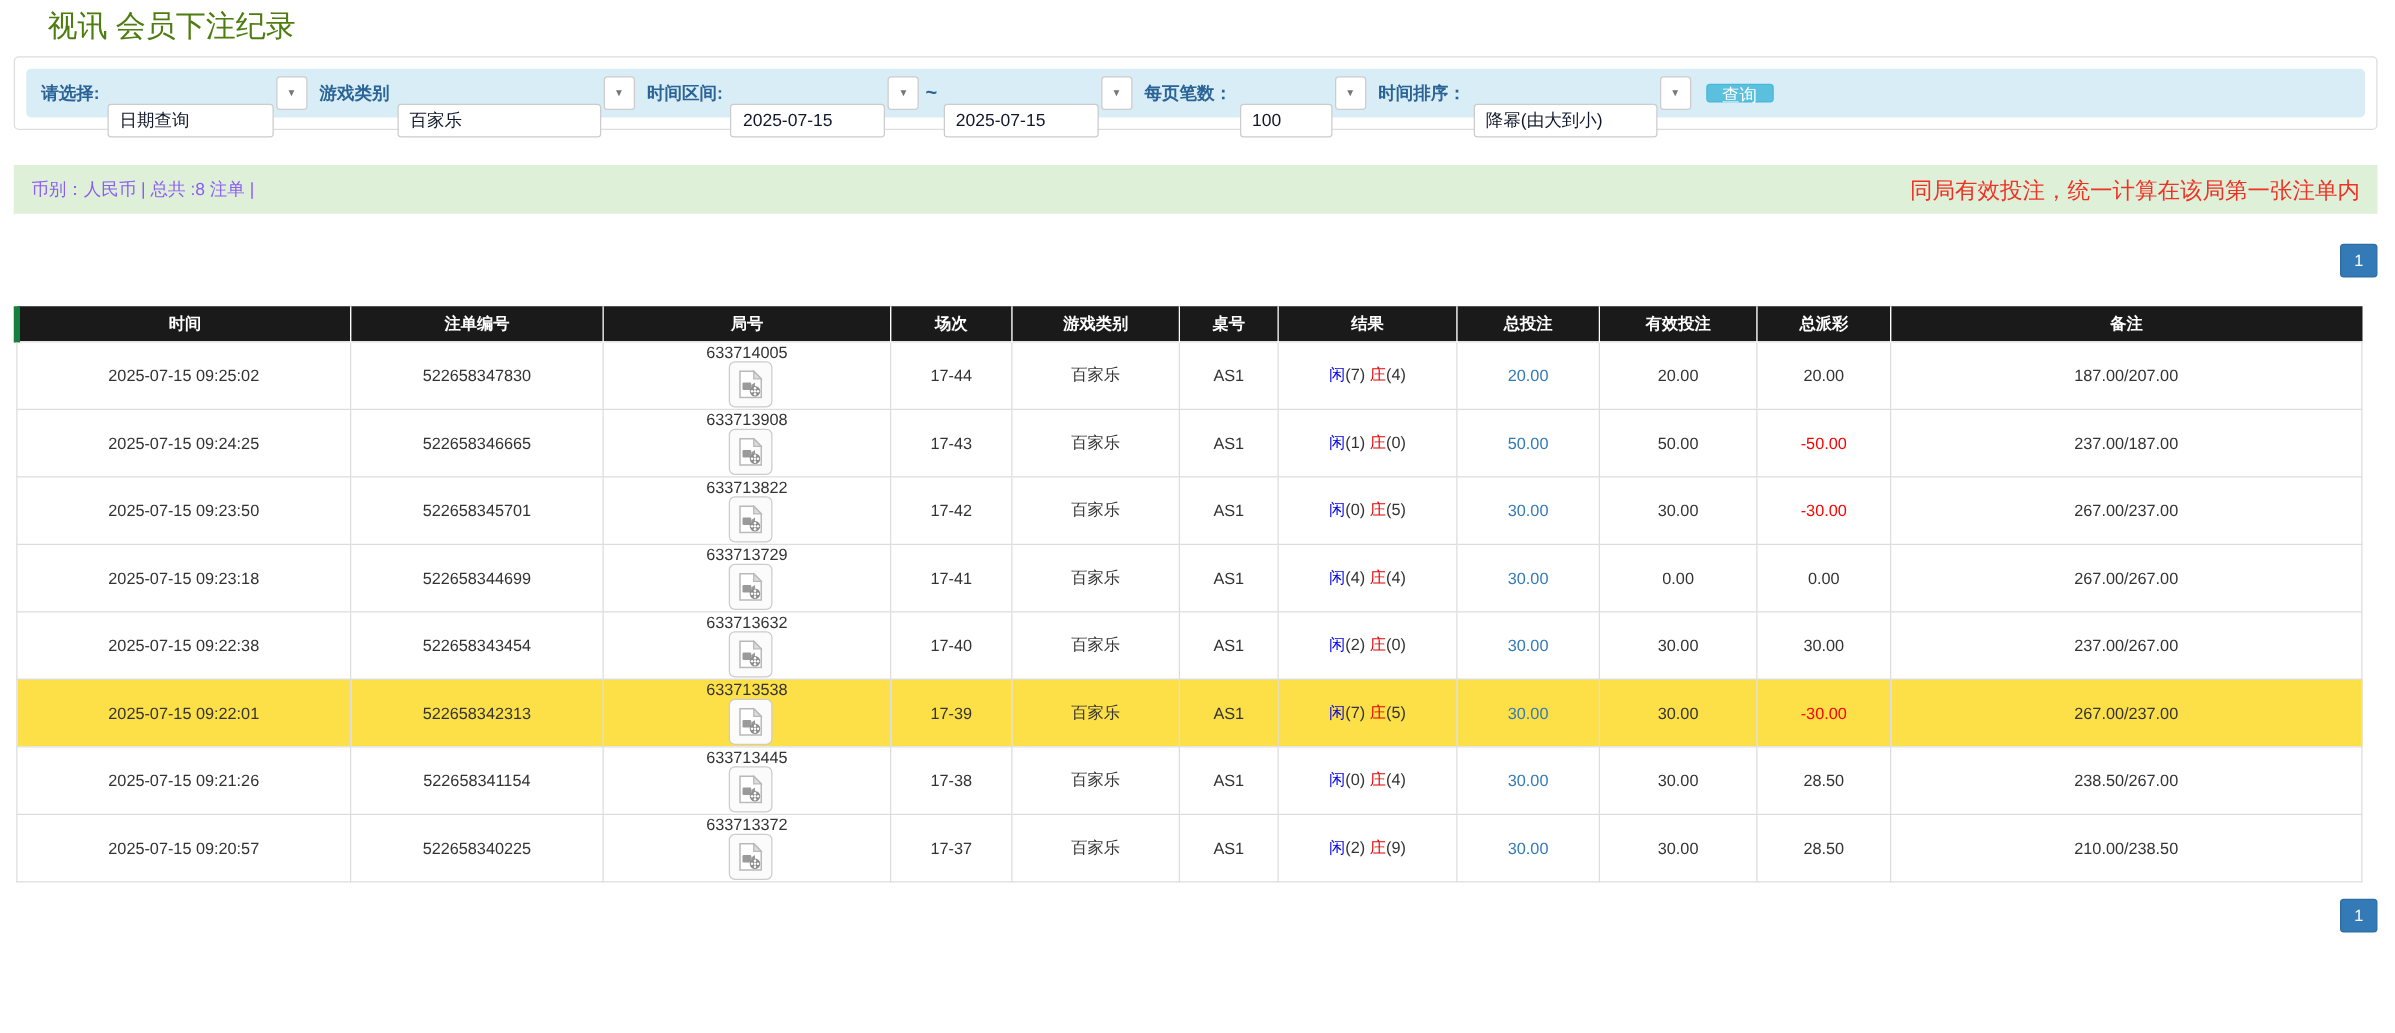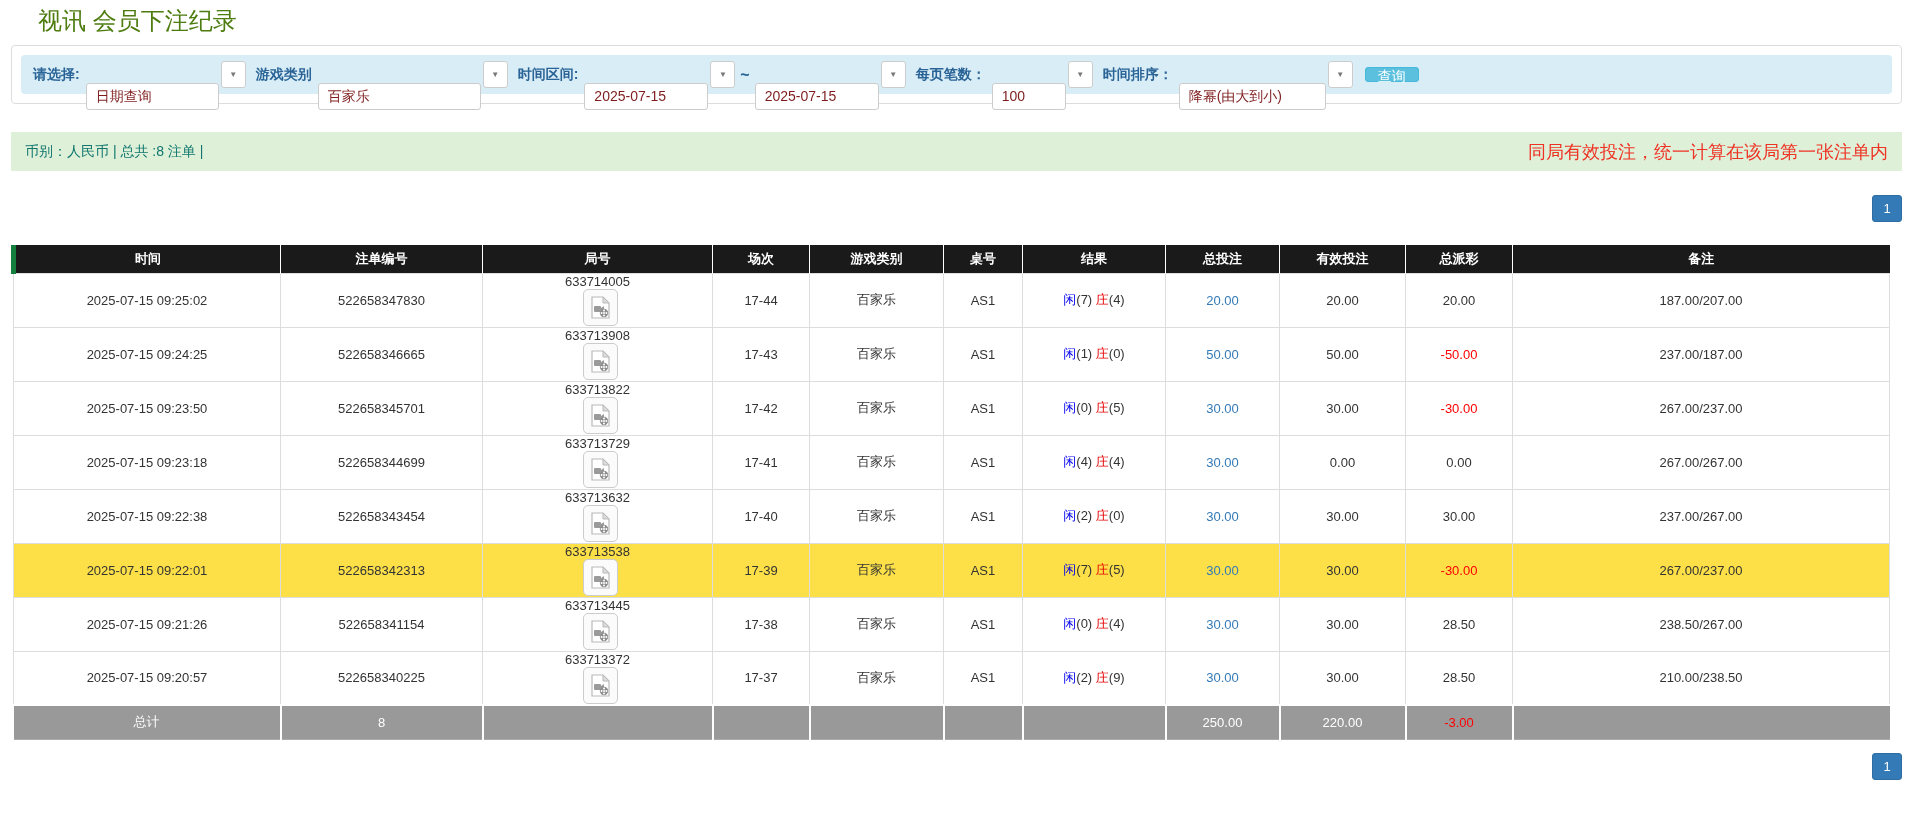--- a/index.html
+++ b/index.html
@@ -9,31 +9,31 @@
 
   .page-title { font-size: 24px; color: #4d7c0f; padding: 5px 3px 8px 3px; font-weight: 500; margin-left: 24px; }
 
   .filter-panel { border: 1px solid #ddd; border-radius: 4px; padding: 9px; }
   .filter-well { background: #d9edf7; border-radius: 4px; padding: 6px 10px; height: 39px;
     display: flex; align-items: center; }
   .f-label { color: #2a6496; font-weight: bold; font-size: 14px; white-space: nowrap; margin: 0 6px 0 10px; }
   .f-label:first-child { margin-left: 2px; }
   .combo { display: inline-flex; align-items: center; }
   .combo-text { background: #fff; border: 1px solid #ccc; border-radius: 3px; height: 27px;
-    line-height: 25px; padding: 0 9px; font-size: 14px; color: #7f1d1d; white-space: nowrap; overflow: hidden; margin-top: 44px; }
+    line-height: 25px; padding: 0 9px; font-size: 14px; color: #0f172a; white-space: nowrap; overflow: hidden; margin-top: 44px; }
   .combo-arrow { width: 25px; height: 27px; border: 1px solid #ccc; border-radius: 3px; margin-left: 2px;
     background: #fff; display: flex; align-items: center; justify-content: center;
     color: #777; font-size: 8px; cursor: pointer; }
   .tilde { color: #2a6496; font-weight: bold; margin: 0 5px; }
   .search-btn { background: #5bc0de; color: #fff; border: 1px solid #46b8da; border-radius: 3px;
     height: 15px; padding: 0 12px; font-size: 14px; margin-left: 12px; cursor: pointer; }
 
   .summary-bar { margin-top: 28px; background: #dff0d8; height: 39px; padding: 0 14px;
     display: flex; align-items: center; justify-content: space-between; }
-  .summary-left { color: #0f766e; font-size: 14px; }
+  .summary-left { color: #8b5cf6; font-size: 14px; }
   .summary-right { color: #ee3224; font-size: 18px; }
 
   .pager { display: flex; justify-content: flex-end; margin-top: 24px; }
   .pager.bottom { margin-top: 13px; }
   .page-btn { background: #337ab7; border: 1px solid #2e6da4; color: #fff; min-width: 30px; height: 27px;
     font-size: 13px; border-radius: 3px; cursor: pointer; text-align: center; line-height: 25px; }
 
   table { border-collapse: collapse; table-layout: fixed; width: 1879px; margin-top: 23px; font-size: 13px; }
   thead th { background: #1a1a1a; color: #fff; font-weight: bold; height: 28px; text-align: center;
     border-left: 1px solid #fff; }
@@ -365,33 +365,20 @@
           <td>百家乐</td>
           <td>AS1</td>
           <td><span class="res-player">闲</span><span>(2)</span> <span class="res-banker">庄</span><span>(9)</span></td>
           <td><a class="bet-link">30.00</a></td>
           <td>30.00</td>
           <td><span class="">28.50</span></td>
           <td>210.00/238.50</td>
         </tr>
       </tbody>
     <tfoot>
-        <tr>
-          <td>总计</td>
-          <td>8</td>
-          <td></td>
-          <td></td>
-          <td></td>
-          <td></td>
-          <td></td>
-          <td>250.00</td>
-          <td>220.00</td>
-          <td><span class="neg">-3.00</span></td>
-          <td></td>
-        </tr>
       </tfoot>
   </table>
 
   <div class="pager bottom">
     <button class="page-btn">1</button>
   </div>
 
 </div>
 
 </body></html>

